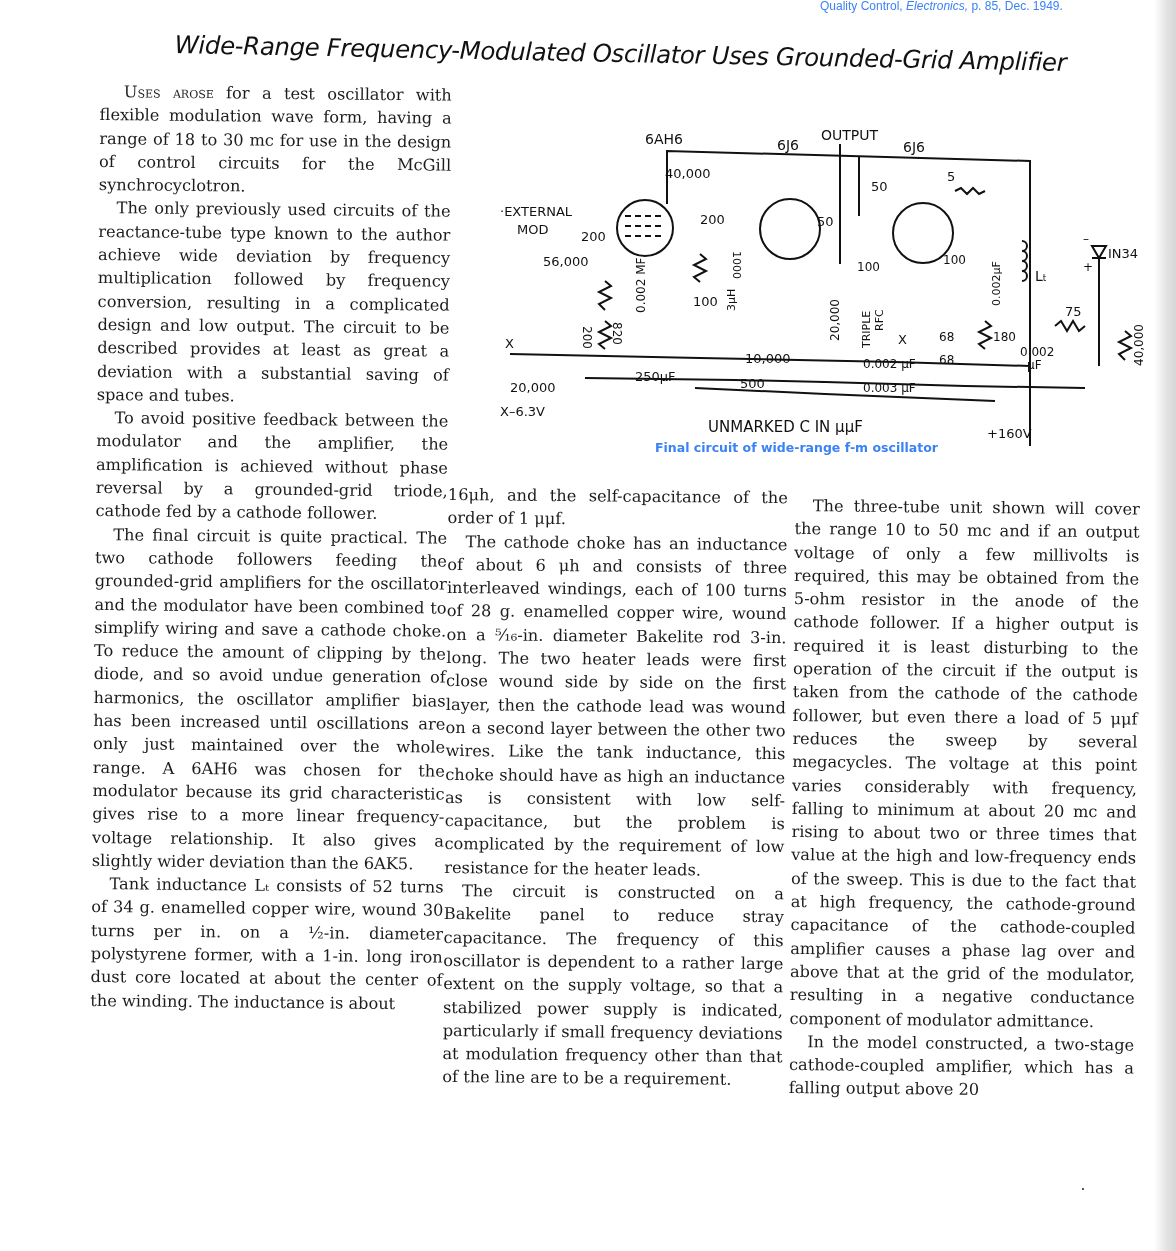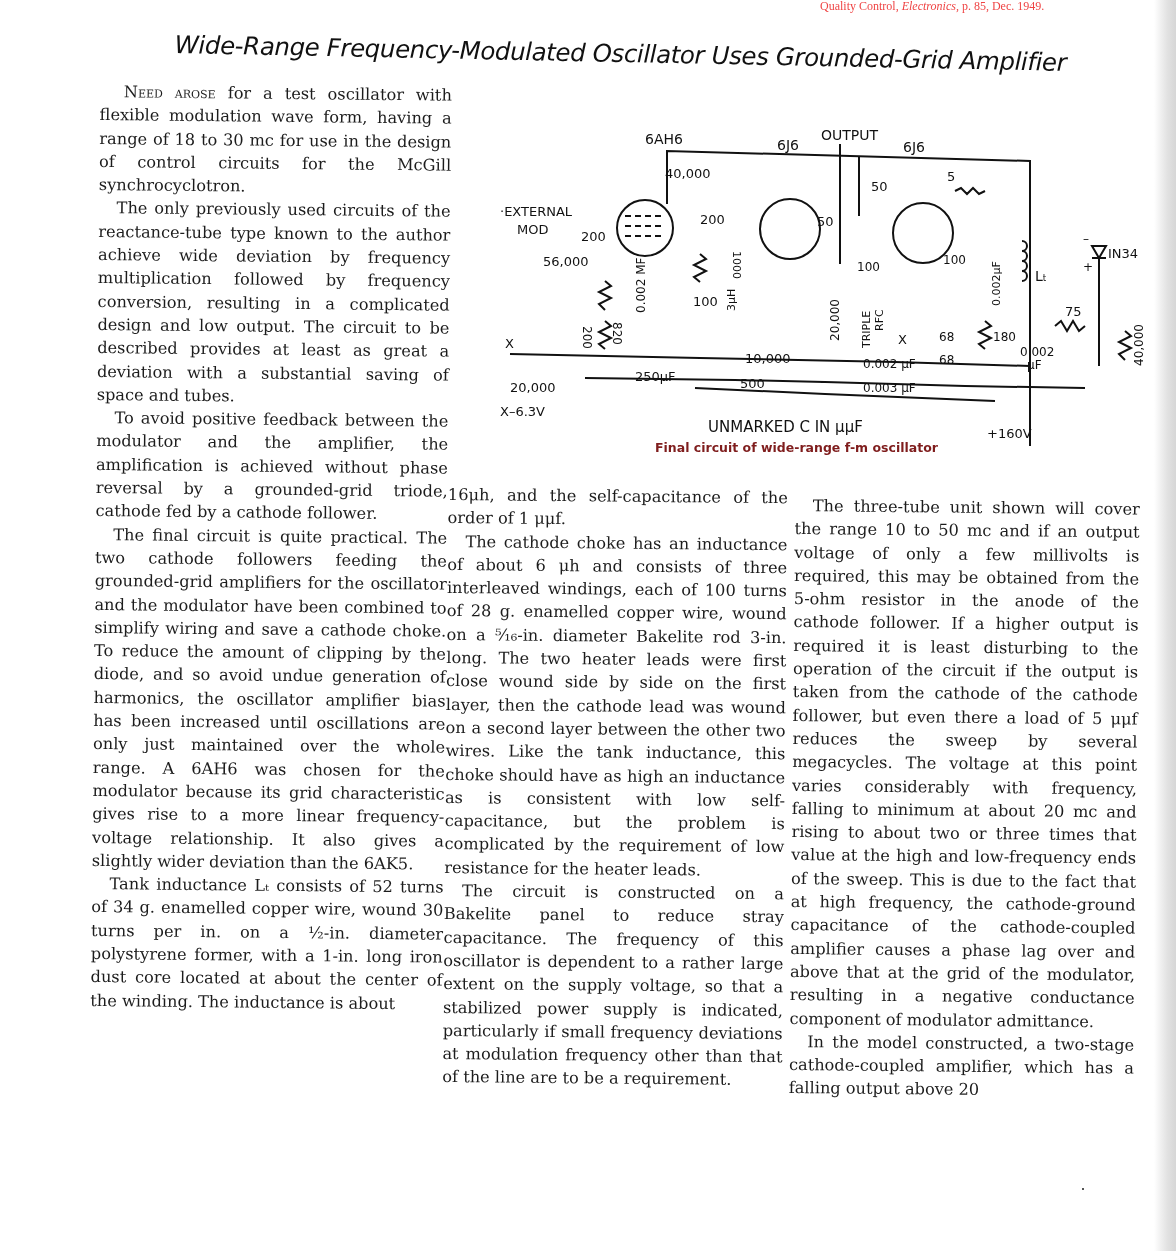--- a/index.html
+++ b/index.html
@@ -8,21 +8,21 @@
     background: #ffffff; color: #1a1a1a;
     font-family: "DejaVu Serif", serif;
   }
   .edge-shadow {
     position: absolute; right: 0; top: 0; width: 22px; height: 1251px;
     background: linear-gradient(to right, #ffffff, #e2e2e2 60%, #d6d6d6);
   }
   .running-head {
     position: absolute; top: 0; left: 820px; width: 300px; height: 14px;
     font-size: 12px; line-height: 12px; white-space: nowrap; overflow: hidden;
-    font-family: Liberation Serif, serif; color: #ef4444;
+    font-family: Liberation Sans, sans-serif; color: #3b82f6;
   }
   .running-head .mag { font-style: italic; }
   .headline {
     position: absolute; top: 30px; left: 175px; width: 950px;
     font-family: "DejaVu Sans", sans-serif; font-style: italic;
     font-size: 24.5px; letter-spacing: -0.4px; color: #111;
     transform: rotate(1.15deg); transform-origin: left top; white-space: nowrap;
   }
   .col {
     position: absolute; font-size: 16.2px; line-height: 23.3px;
@@ -35,40 +35,40 @@
   #col2 { left: 448px; top: 483px; width: 340px; transform: rotate(0.55deg); transform-origin: left top; }
   #col3 { left: 795px; top: 494px; width: 345px; transform: rotate(0.6deg); transform-origin: left top; }
   .col2-first-line { text-indent: 0 !important; }
 
   .figure { position: absolute; left: 495px; top: 116px; width: 655px; height: 340px; }
   .figure svg { width: 655px; height: 340px; }
   .figure text { font-family: "DejaVu Sans", sans-serif; fill: #111; }
   .caption {
     position: absolute; left: 655px; top: 440px; width: 340px;
     font-family: "DejaVu Sans", sans-serif; font-weight: bold; font-size: 12.5px;
-    color: #7f1d1d; white-space: nowrap;
+    color: #3b82f6; white-space: nowrap;
   }
   .small-dot { position: absolute; left: 1082px; top: 1188px; width: 2px; height: 2px; background:#555; }
 </style>
 </head>
 <body>
 
 <div class="edge-shadow"></div>
 
 <div class="running-head">
   <span>Quality Control,</span>
   <span class="mag">Electronics,</span>
   <span>p. 85,</span>
   <span>Dec. 1949.</span>
 </div>
 
 <div class="headline">Wide-Range Frequency-Modulated Oscillator Uses Grounded-Grid Amplifier</div>
 
 <div class="col" id="col1">
-  <p class="first"><span class="sc">Need arose</span><span> for a test oscillator with flexible modulation wave form, having a range of 18 to 30 mc for use in the design of control circuits for the McGill synchrocyclotron.</span></p>
+  <p class="first"><span class="sc">Uses arose</span><span> for a test oscillator with flexible modulation wave form, having a range of 18 to 30 mc for use in the design of control circuits for the McGill synchrocyclotron.</span></p>
   <p>The only previously used circuits of the reactance-tube type known to the author achieve wide deviation by frequency multiplication followed by frequency conversion, resulting in a complicated design and low output. The circuit to be described provides at least as great a deviation with a substantial saving of space and tubes.</p>
   <p>To avoid positive feedback between the modulator and the amplifier, the amplification is achieved without phase reversal by a grounded-grid triode, cathode fed by a cathode follower.</p>
   <p>The final circuit is quite practical. The two cathode followers feeding the grounded-grid amplifiers for the oscillator and the modulator have been combined to simplify wiring and save a cathode choke. To reduce the amount of clipping by the diode, and so avoid undue generation of harmonics, the oscillator amplifier bias has been increased until oscillations are only just maintained over the whole range. A 6AH6 was chosen for the modulator because its grid characteristic gives rise to a more linear frequency-voltage relationship. It also gives a slightly wider deviation than the 6AK5.</p>
   <p>Tank inductance Lₜ consists of 52 turns of 34 g. enamelled copper wire, wound 30 turns per in. on a ½-in. diameter polystyrene former, with a 1-in. long iron dust core located at about the center of the winding. The inductance is about</p>
 </div>
 
 <div class="figure">
   <svg viewBox="0 0 655 340">
     <g stroke="#111" stroke-width="2" fill="none">
 

